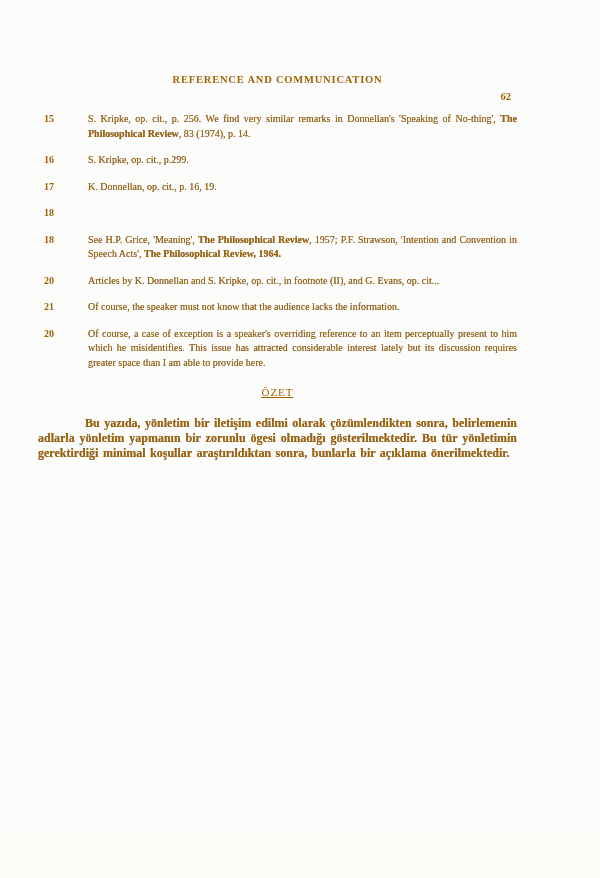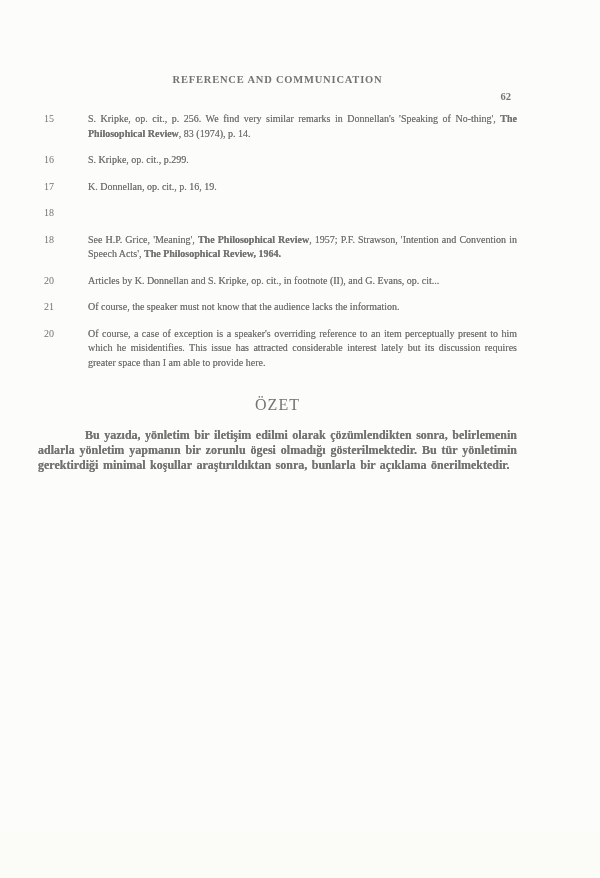--- a/index.html
+++ b/index.html
@@ -6,21 +6,21 @@
     margin: 0;
     padding: 0;
     background: #fbfbf8;
   }
   .page {
     position: relative;
     width: 600px;
     height: 832px;
     background: #fcfcfa;
     font-family: "Liberation Serif", serif;
-    color: #737373;
+    color: #a16207;
     overflow: hidden;
   }
   .content {
     position: absolute;
     left: 38px;
     top: 0;
     width: 479px;
   }
   .running-header {
     position: relative;
@@ -44,33 +44,35 @@
   .fn {
     display: flex;
     margin-bottom: 12px;
     font-size: 10px;
     line-height: 14.5px;
   }
   .fn-num {
     flex: 0 0 50px;
     box-sizing: border-box;
     padding-left: 6px;
+    font-weight: bold;
   }
   .fn-text {
     flex: 1;
     text-align: justify;
     text-shadow: 0 0 0.4px rgba(30,28,26,0.55);
   }
   .bold { font-weight: bold; }
   .ozet-heading {
-    margin-top: 28px;
+    margin-top: 16px;
     text-align: center;
-    font-size: 16px;
+    font-size: 11px;
     letter-spacing: 1px;
     line-height: 13px;
+    text-decoration: underline;
   }
   .abstract {
     margin: 17px 0 10px 0;
     font-size: 12px;
     line-height: 15px;
     text-align: justify;
     text-indent: 47px;
     word-spacing: 1.5px;
     text-shadow: 0 0 0.4px rgba(30,28,26,0.55);
     font-weight: bold;

